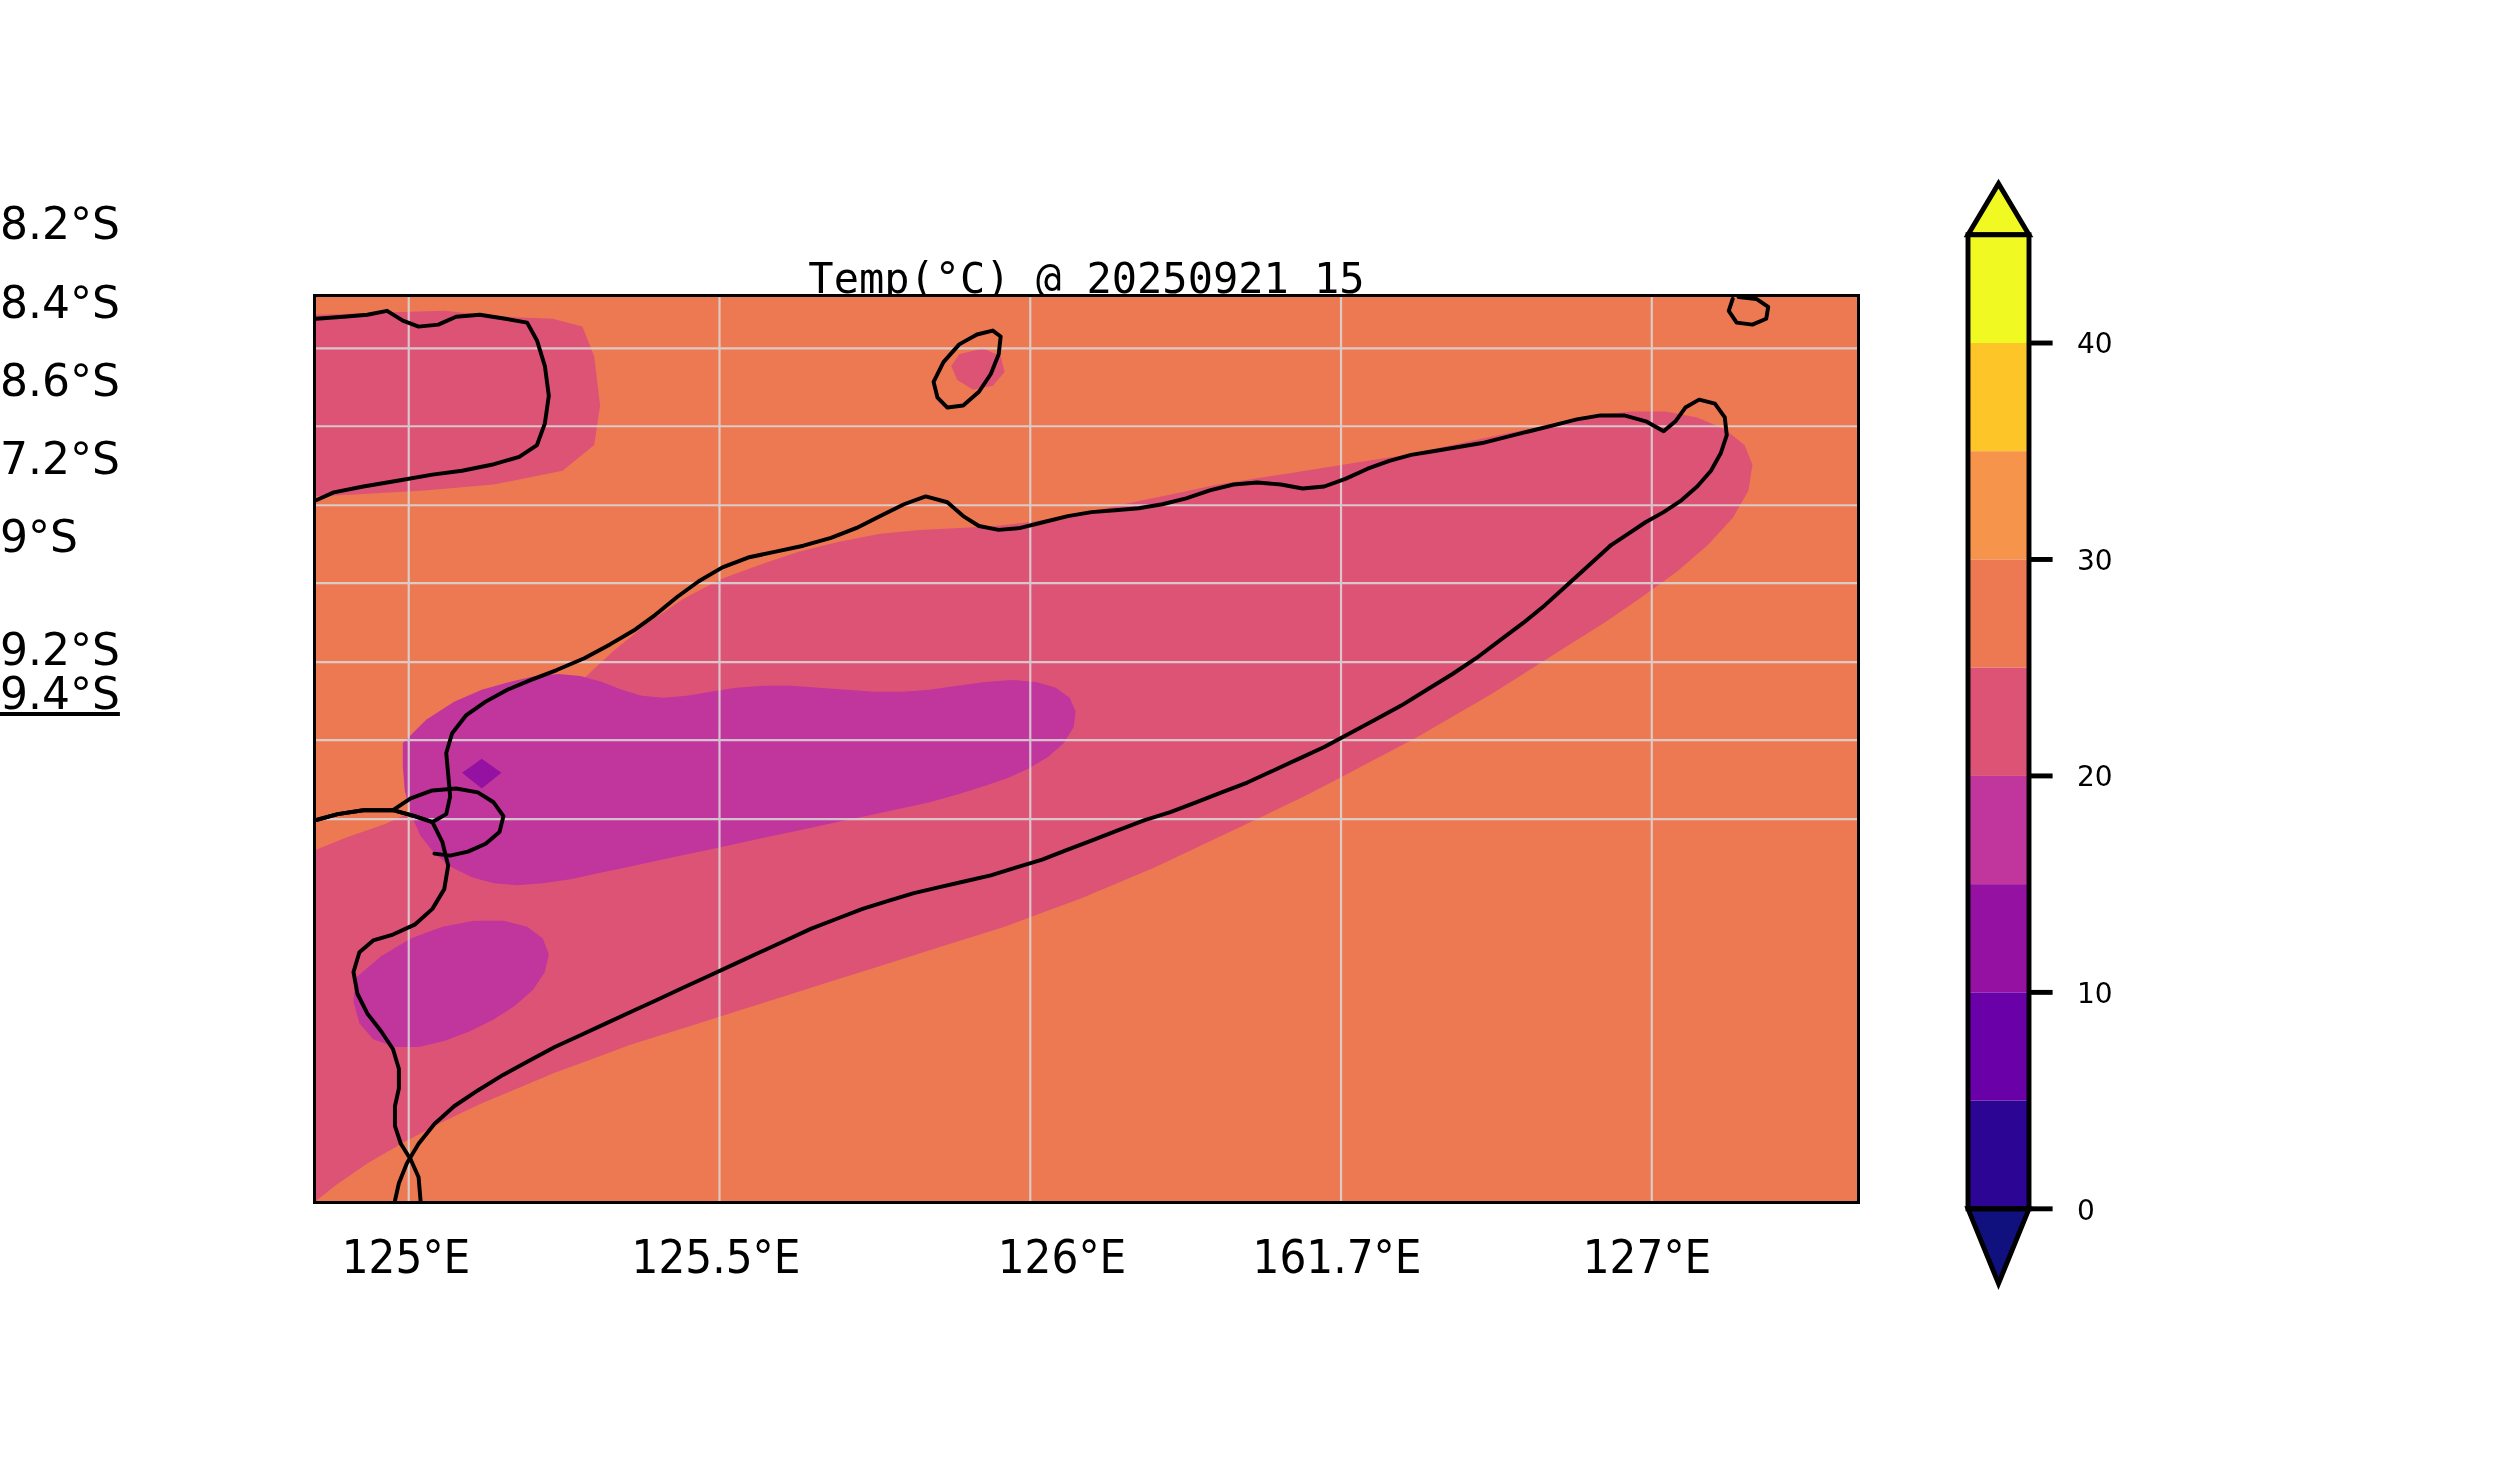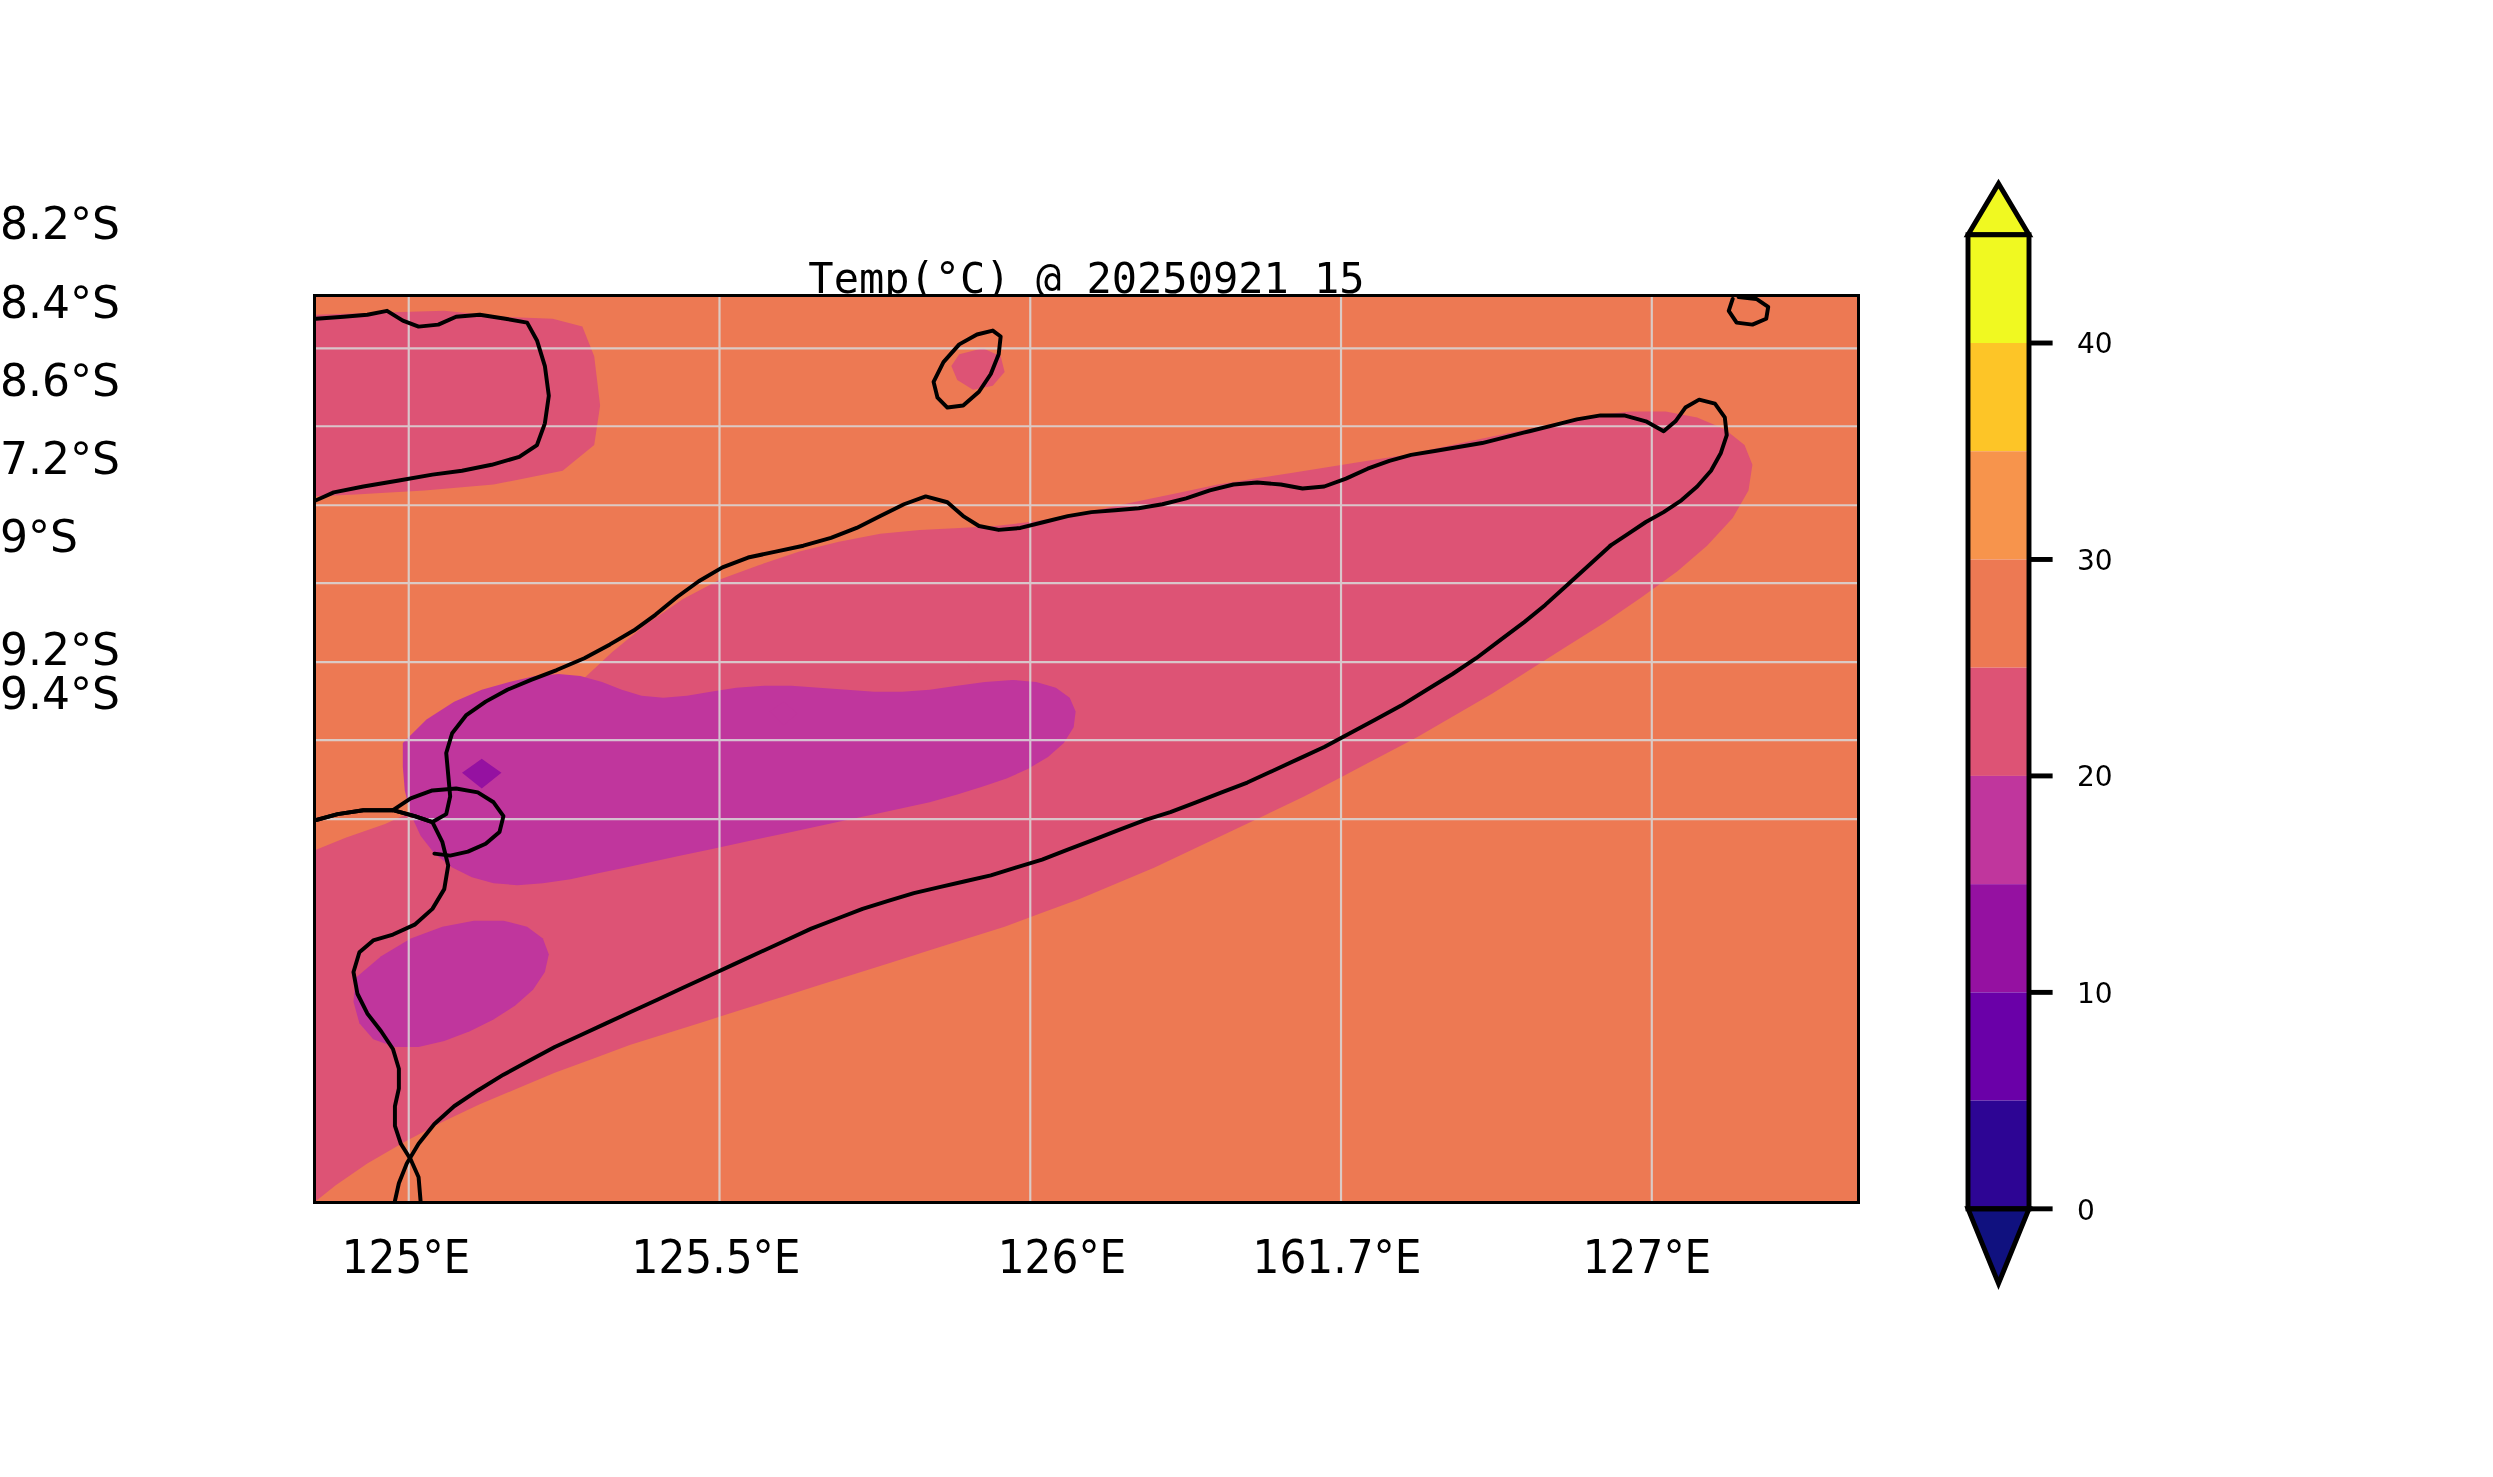--- a/index.html
+++ b/index.html
@@ -108,21 +108,21 @@
     <span id="title-line1">Temp(°C) @ 20250921_15</span>
     <span id="title-line2">Simulation Time: 20250918_12</span>
   </div>
 
   <div class="ytick-wrap" style="top:198px;">8.2°S</div>
   <div class="ytick-wrap" style="top:277px;">8.4°S</div>
   <div class="ytick-wrap" style="top:355px;">8.6°S</div>
   <div class="ytick-wrap" style="top:433px;">7.2°S</div>
   <div class="ytick-wrap" style="top:511px;">9°S</div>
   <div class="ytick-wrap" style="top:624px;">9.2°S</div>
-  <div class="ytick-wrap" style="top:668px;">9.4°S</div>
+  <div class="ytick-wrap" style="top:668px;text-decoration:underline;">9.4°S</div>
 
   <div id="map-axes">
     <div id="map-clip">
       <svg id="map-svg" viewBox="0 0 1562 916" preserveAspectRatio="none" xmlns="http://www.w3.org/2000/svg">
 
         <rect x="0" y="0" width="1562" height="916" fill="#ed7953"></rect>
 
         <g fill="#dd5375">
 
           <path d="M0,18 L60,16 L130,14 L190,20 L240,22 L270,30 L282,60 L288,110 L282,150

